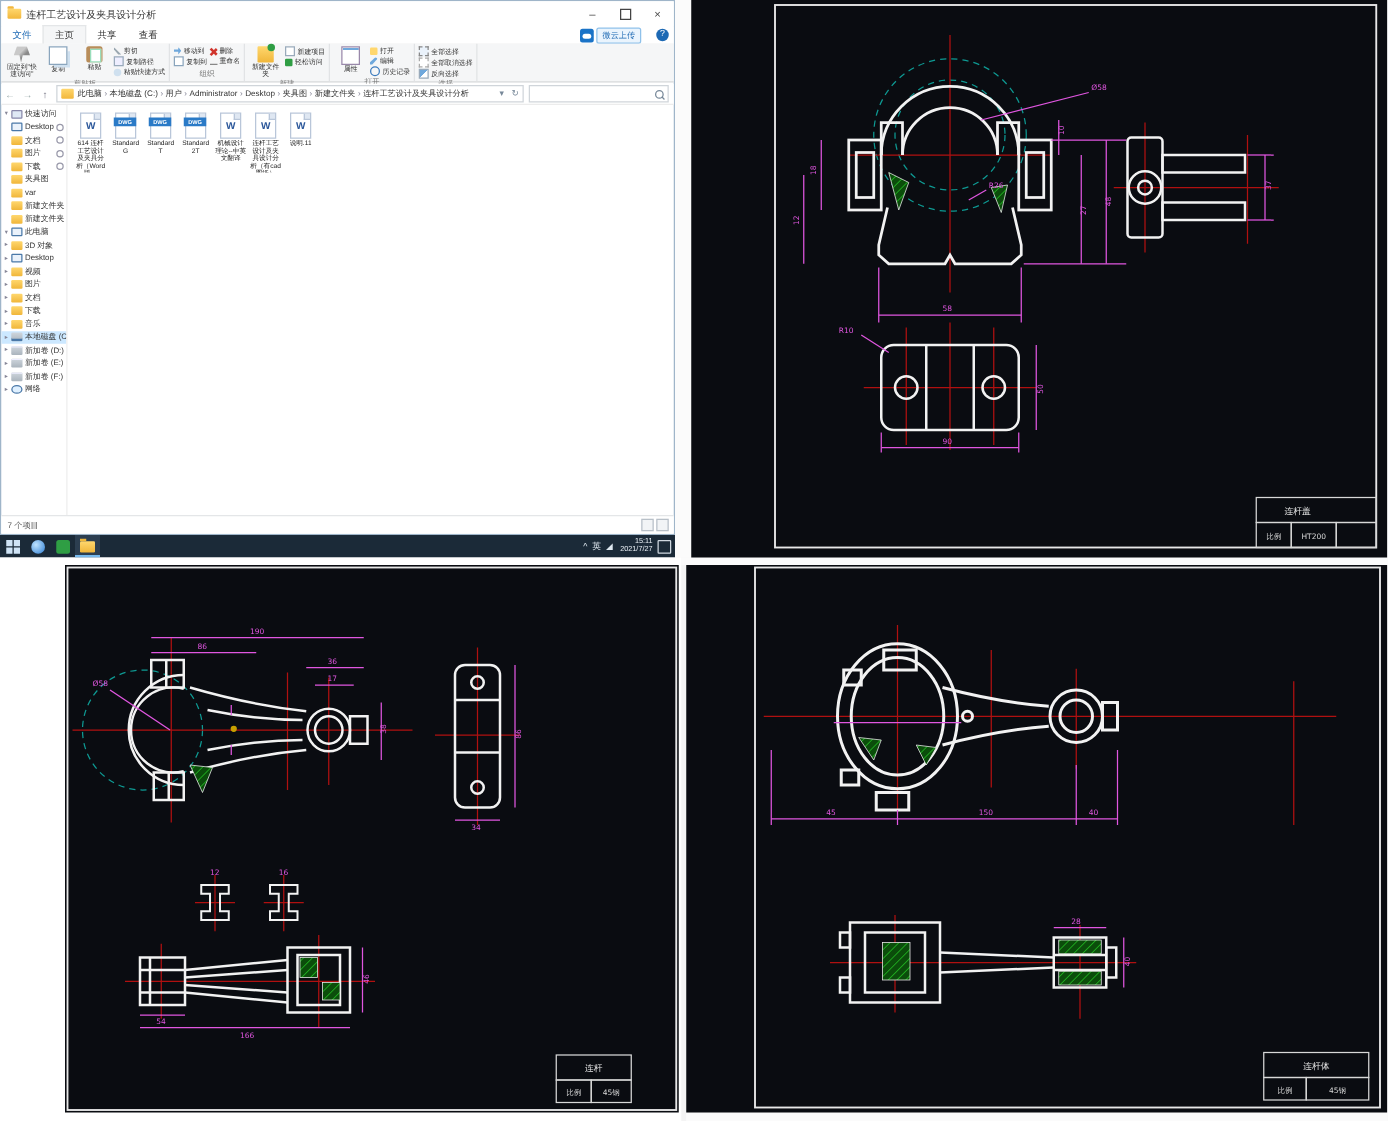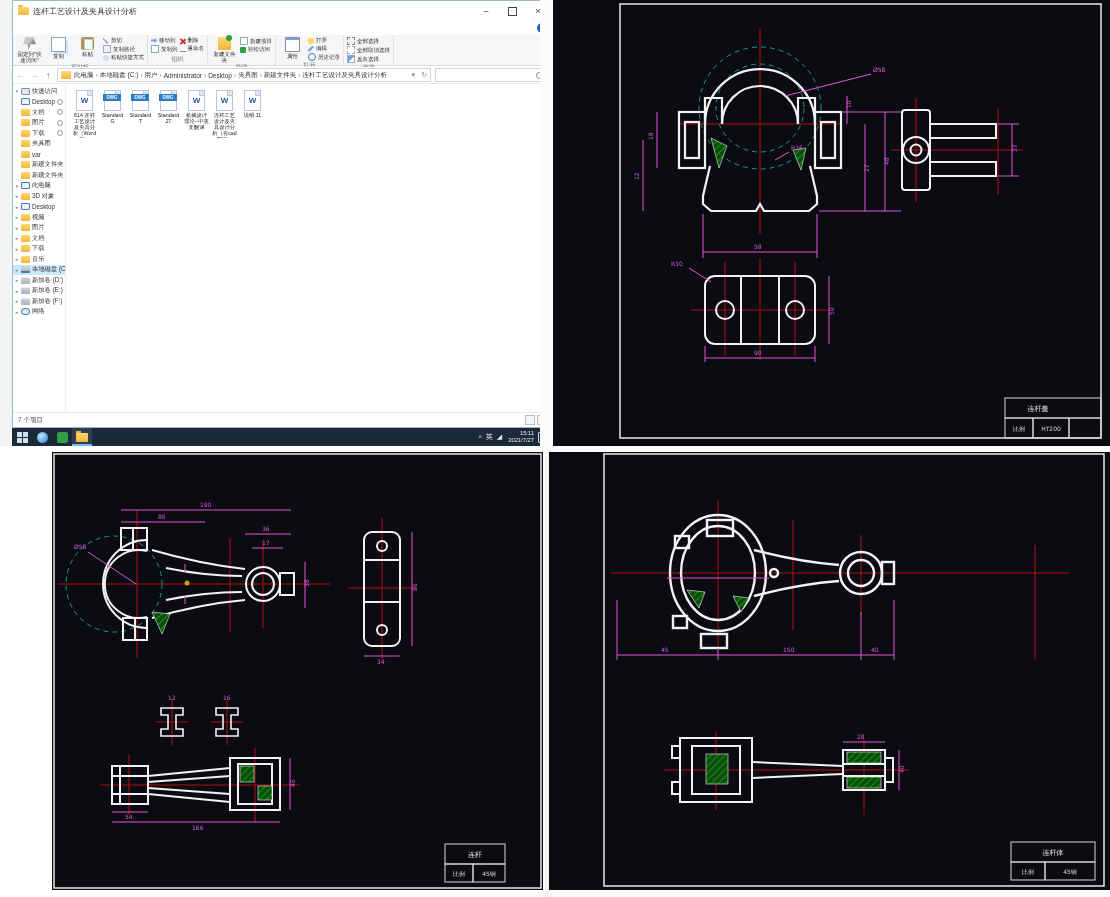--- a/index.html
+++ b/index.html
@@ -1,20 +1,20 @@
 <!DOCTYPE html>
 <html><head>
 <meta charset="utf-8">
 <style>
   html,body{margin:0;padding:0;background:#ffffff;}
   #canvas{position:relative;width:1110px;height:897px;background:#f4f4f4;overflow:hidden;
           font-family:"Liberation Sans","DejaVu Sans",sans-serif;}
   
   .q{position:absolute;}
-  #explorer-quad{left:12px;top:0;width:540px;height:446px;}
+  #explorer-quad{left:0;top:0;width:540px;height:446px;}
   #cad-tr{left:553px;top:0;width:557px;height:446px;background:#0a0c11;}
   #bl-white{left:0;top:446px;width:545px;height:451px;background:#fff;}
   #cad-bl{left:52px;top:452px;width:491px;height:438px;background:#0a0c11;}
   #cad-br{left:549px;top:452px;width:561px;height:438px;background:#0a0c11;}
   #gap-mid{left:540px;top:0;width:13px;height:446px;background:#fbfbfb;}
   #gap-row{left:545px;top:446px;width:565px;height:6px;background:#fbfbfb;}
   #gap-bot{left:549px;top:890px;width:561px;height:7px;background:#fbfbfb;}
 
   
   #window{position:absolute;left:0;top:0;width:540px;height:428px;background:#fff;
@@ -143,20 +143,30 @@
         <span id="win-title">连杆工艺设计及夹具设计分析</span>
         <div id="win-controls">
           <span class="wc">–</span>
           <span class="wc">
               <span class="maxbox"></span>
             </span>
           <span class="wc">×</span>
         </div>
       </div>
 
+      <div id="tabsrow">
+        <span class="rtab file">文件</span>
+        <span class="rtab active">主页</span>
+        <span class="rtab">共享</span>
+        <span class="rtab">查看</span>
+        <span id="cloud-badge">
+          <span class="cicon"></span>
+          <span class="cpill">微云上传</span>
+        </span>
+      </div>
       <div id="ribbon-help">?</div>
 
       <div id="ribbon">
         <div class="rgroup">
           <div class="gbody">
             <div class="bigbtn">
               <span class="ri ri-pin"></span>
               <span class="blabel">固定到"快速访问"</span>
             </div>
             <div class="bigbtn">

